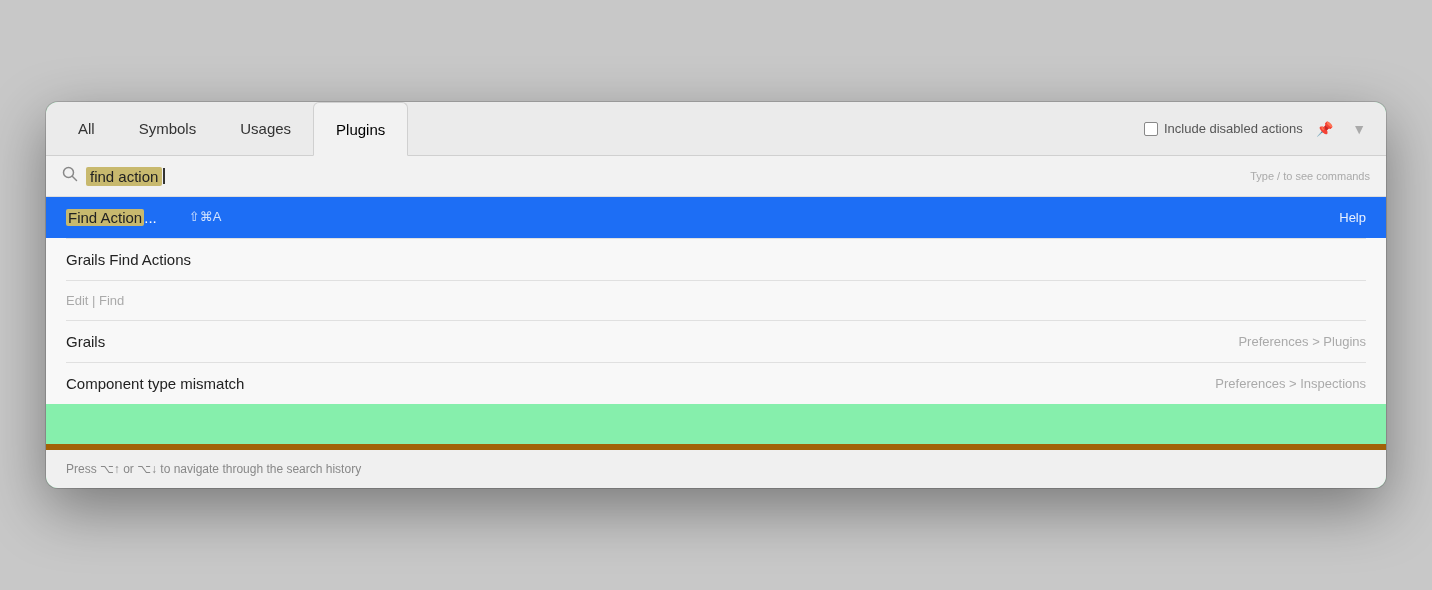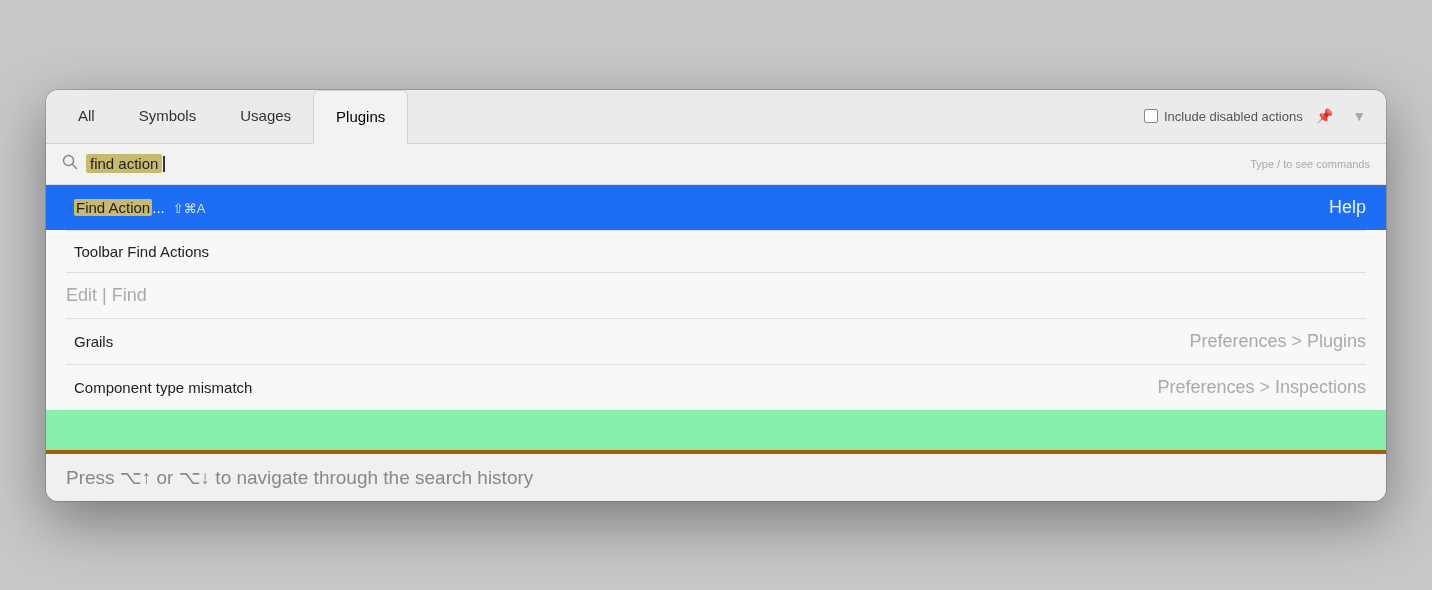--- a/index.html
+++ b/index.html
@@ -129,23 +129,22 @@
       border-bottom: none;
     }
 
     .result-item.selected {
       background: #1d6ef5;
       color: white;
     }
 
     .result-item-left {
       display: flex;
-      align-items: flex-end;
-      gap: 0;
-      margin-left: 8px;
+      align-items: flex-start;
+      gap: 24px;
     }
 
     .result-item-name {
       font-size: 15px;
     }
 
     .result-item-name .highlight {
       background: #c8b96e;
       padding: 0 2px;
       border-radius: 2px;
@@ -161,42 +160,42 @@
       font-size: 13px;
       color: #888;
       margin-left: 8px;
     }
 
     .result-item.selected .result-shortcut {
       color: rgba(255,255,255,0.8);
     }
 
     .result-category {
-      font-size: 18px;
+      font-size: 13px;
       color: #aaa;
     }
 
     .result-item.selected .result-category {
       color: rgba(255,255,255,0.9);
       font-weight: 500;
     }
 
     .result-separator {
       height: 1px;
       background: #e0e0e0;
       margin: 0 20px;
     }
 
     
     .footer {
       padding: 12px 20px;
-      font-size: 19px;
+      font-size: 12px;
       color: #888;
       background: #f0f0f0;
-      border-top: 4px solid #a16207;
+      border-top: 6px solid #a16207;
       margin-top: 40px;
     }
   </style>
 </head>
 <body>
 
 <div class="dialog">
 
   <div class="tab-bar">
     <div class="tab">
@@ -245,21 +244,21 @@
         </span>
         <span class="result-shortcut">⇧⌘A</span>
       </div>
       <span class="result-category">Help</span>
     </div>
 
     <div class="result-separator"></div>
 
     <div class="result-item">
       <div class="result-item-left">
-        <span class="result-item-name">Toolbar Find Actions</span>
+        <span class="result-item-name">Grails Find Actions</span>
       </div>
       <span class="result-category"></span>
     </div>
 
     <div class="result-separator"></div>
 
     <div class="result-item">
       <span class="result-category">Edit | Find</span>
     </div>
 

